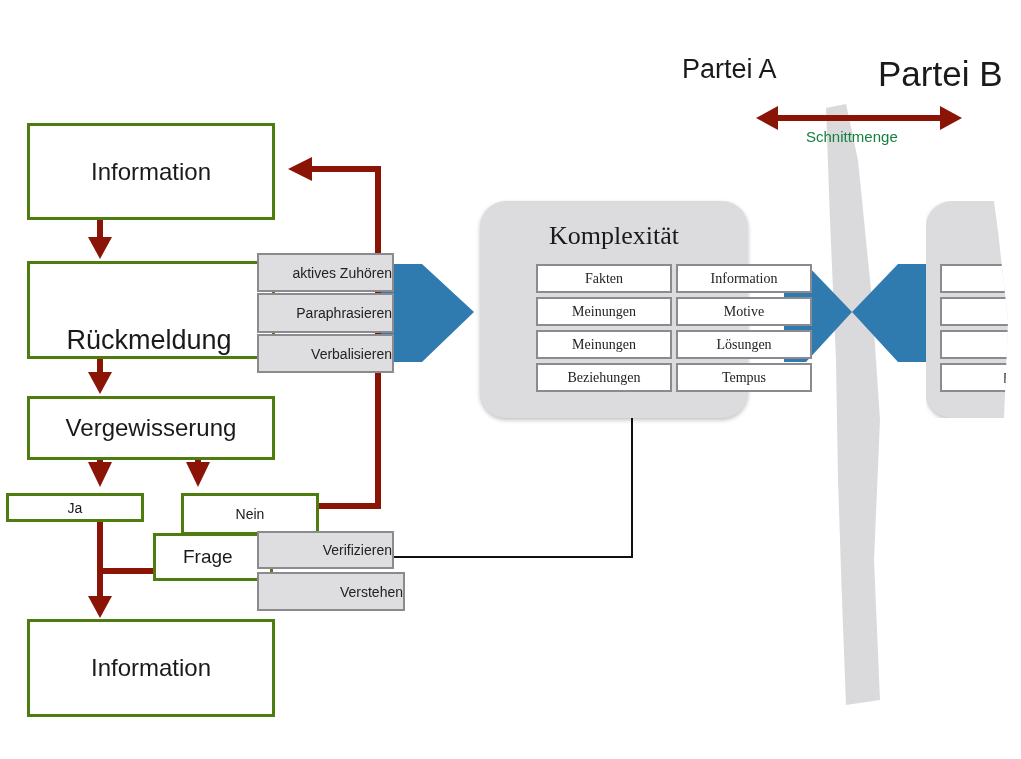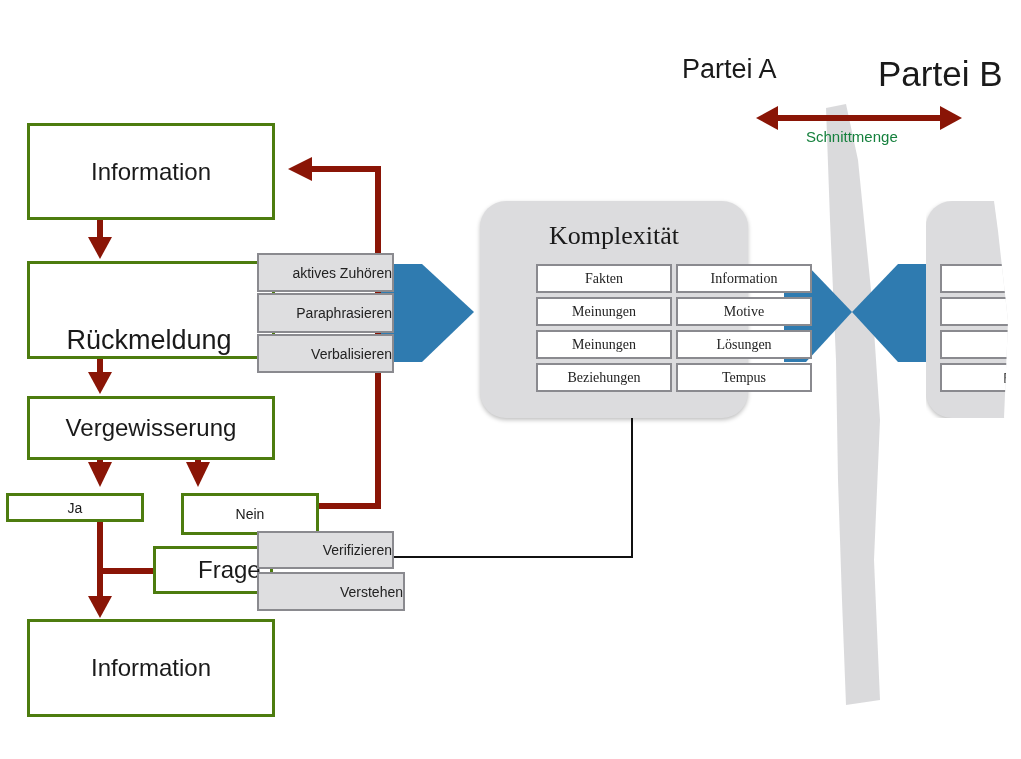--- a/index.html
+++ b/index.html
@@ -72,21 +72,21 @@
 </div>
 <div class="box" style="left:27px;top:396px;width:248px;height:64px;font-size:24px;">
   <span>Vergewisserung</span>
 </div>
 <div class="box" style="left:6px;top:493px;width:138px;height:29px;font-size:14px;align-items:center;">
   <span>Ja</span>
 </div>
 <div class="box" style="left:153px;top:493px;width:138px;height:42px;font-size:14px;margin-left:28px;">
   <span>Nein</span>
 </div>
-<div class="box" style="left:153px;top:546px;width:120px;height:48px;font-size:24px;justify-content:flex-start;padding-left:42px;">
+<div class="box" style="left:153px;top:533px;width:120px;height:48px;font-size:19px;justify-content:flex-start;padding-left:27px;">
   <span>Frage</span>
 </div>
 <div class="box" style="left:27px;top:619px;width:248px;height:98px;font-size:24px;">
   <span>Information</span>
 </div>
 
 <div class="tag" style="left:257px;top:253px;width:137px;height:39px;">
   <span>aktives Zuhören</span>
 </div>
 <div class="tag" style="left:257px;top:293px;width:137px;height:40px;">

